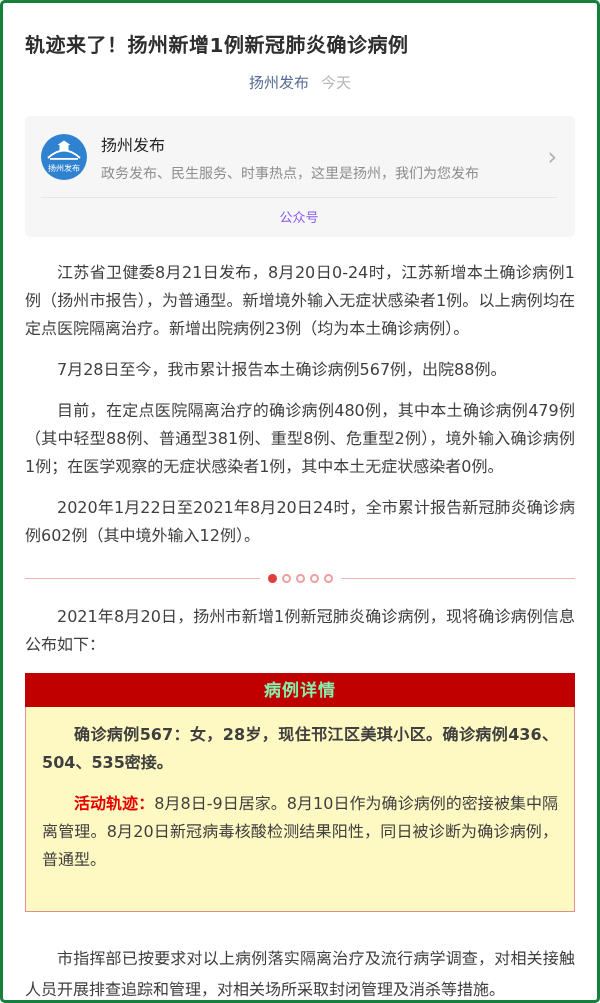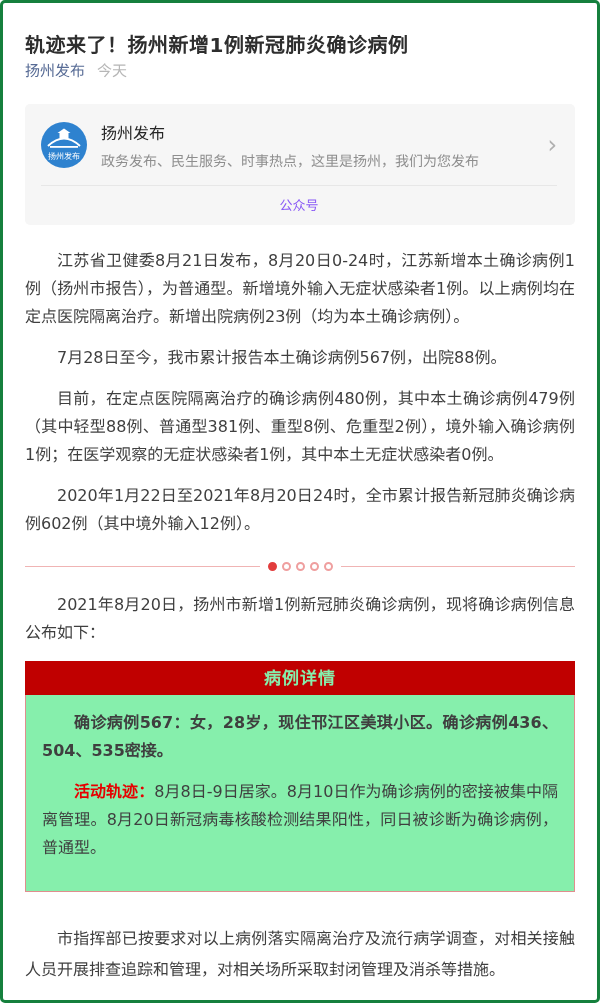--- a/index.html
+++ b/index.html
@@ -19,21 +19,21 @@
   .content { padding: 28px 22px 0 22px; }
 
   
   .article-title {
     font-size: 20px;
     line-height: 1.4;
     font-weight: 700;
     color: #2e2e2e;
     letter-spacing: 0.5px;
   }
-  .byline { font-size: 15px; }
+  .byline { margin-top: 12px; font-size: 15px; text-align: center; }
   .byline .account { color: #576b95; margin-right: 12px; cursor: pointer; }
   .byline .date { color: #b7b7b7; }
 
   
   .profile-card {
     margin-top: 24px;
     background: #f6f6f6;
     border-radius: 5px;
     padding: 16px 18px 0 16px;
     cursor: pointer;
@@ -84,21 +84,21 @@
   
   .case-details { margin-top: 14px; margin-bottom: 16px; }
   .case-header {
     background: #c00000; color: #86efac;
     font-size: 17px; font-weight: 700;
     text-align: center; height: 34px; line-height: 34px;
     letter-spacing: 1px;
   }
   .case-box {
     border: 1px solid #e08e8e; border-top: none;
-    padding: 14px 16px 16px 16px; background: #86efac;
+    padding: 14px 16px 24px 16px; background: #fef9c3;
   }
   .case-box p {
     font-size: 16px; line-height: 1.75; text-indent: 2em;
     text-align: justify;
   }
   .case-info { color: #1e3a6e; font-weight: 700; margin-bottom: 10px; }
   .trajectory { color: #3f3f3f; }
   .trajectory .traj-label { color: #e60000; font-weight: 700; }
 </style>
 </head>

